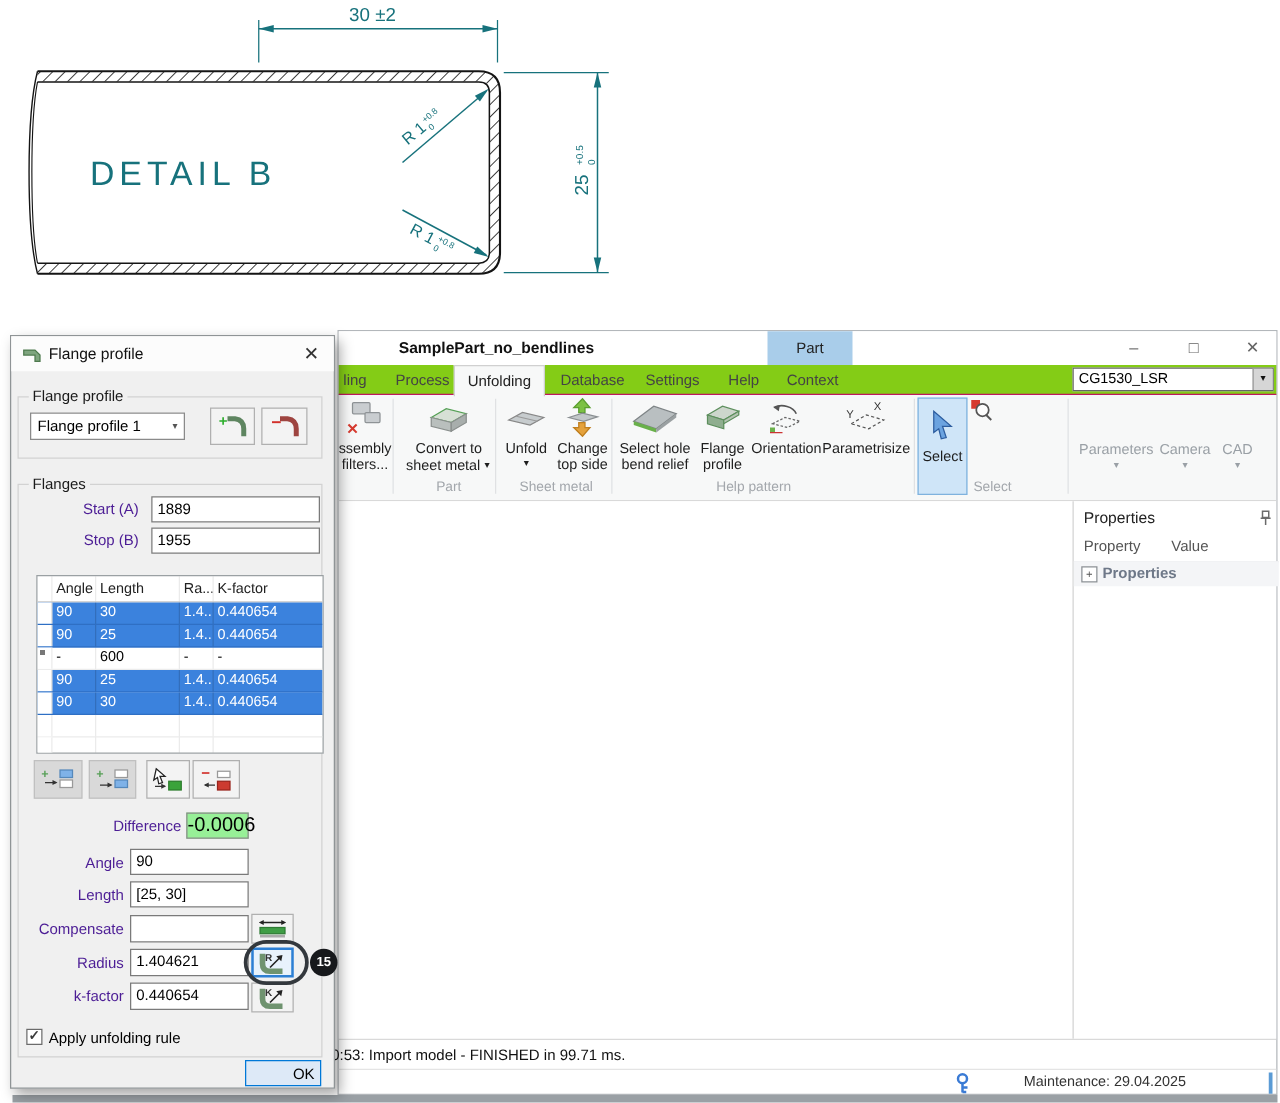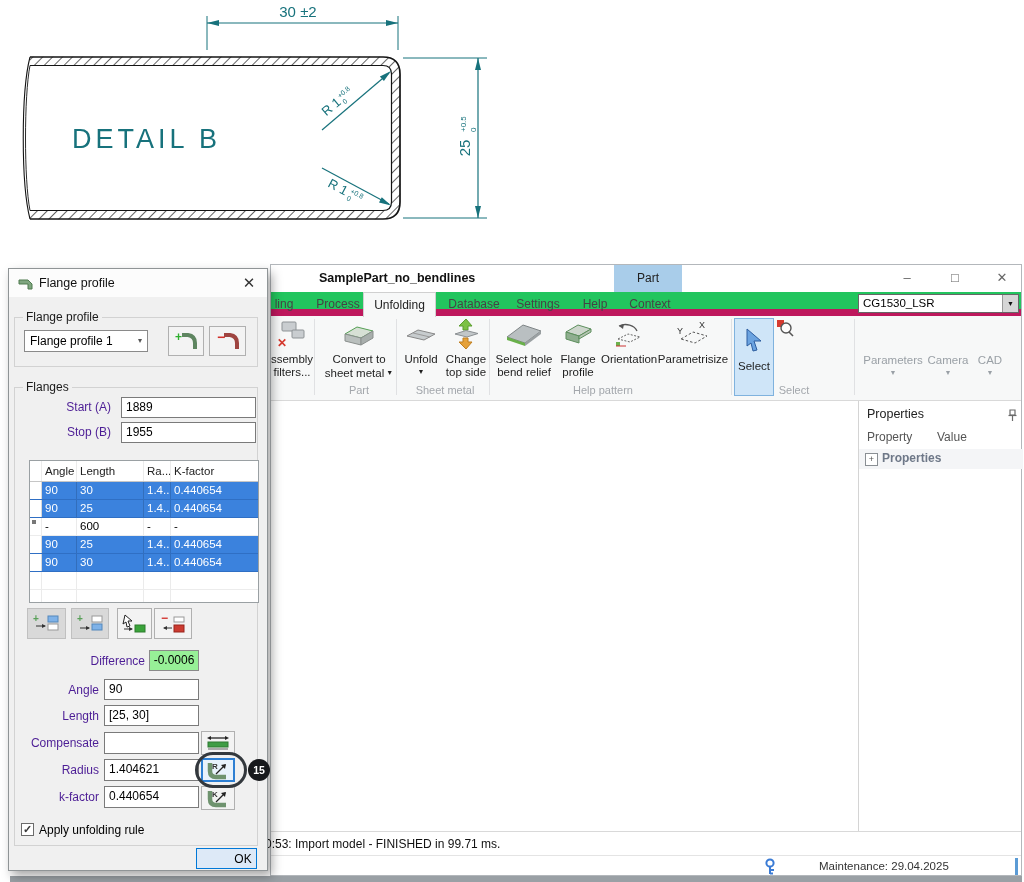--- a/index.html
+++ b/index.html
@@ -8,22 +8,22 @@
   .abs{position:absolute;}
   
   .app{position:absolute;left:270px;top:264px;width:752px;height:612px;
        background:#fff;border:1px solid #b3b7bb;box-sizing:border-box;z-index:2;}
   .titlebar{position:absolute;left:0;top:0;width:100%;height:27px;background:#fff;}
   .doc-title{position:absolute;left:48px;top:6px;font-size:12.5px;font-weight:bold;color:#111;}
   .part-tab{position:absolute;left:343px;top:0;width:68px;height:27px;background:#a9cdea;
             text-align:center;line-height:27px;font-size:12px;color:#222;}
   .winbtn{position:absolute;top:3px;width:22px;height:20px;text-align:center;line-height:20px;
           font-size:13px;color:#666;}
-  .menurow{position:absolute;left:0;top:27px;width:100%;height:24px;background:#22c55e;
-           border-bottom:7px solid #be185d;box-sizing:border-box;}
+  .menurow{position:absolute;left:0;top:27px;width:100%;height:24px;background:#84cc16;
+           border-bottom:1px solid #be185d;box-sizing:border-box;}
   .mtab{position:absolute;top:0;height:24px;line-height:24px;text-align:center;font-size:12px;color:#444;}
   .mtab.active{background:#f7f8f8;border:1px solid #d0d0d0;border-bottom:none;height:25px;color:#222;z-index:3;box-sizing:border-box;}
   .combo{position:absolute;left:587px;top:2px;width:161px;height:19px;background:#fff;
          border:1px solid #666;box-sizing:border-box;font-size:11.5px;line-height:17px;padding-left:4px;}
   .combo .dbtn{position:absolute;right:0;top:0;width:15px;height:17px;background:#d6d6d6;
          text-align:center;font-size:7px;line-height:17px;color:#111;border-left:1px solid #999;}
   
   .ribbon{position:absolute;left:0;top:51px;width:100%;height:85px;background:#f7f8f8;
           border-bottom:1px solid #d9d9d9;box-sizing:border-box;}
   .rsep{position:absolute;top:3px;height:76px;width:1px;background:#e0e1e3;}
@@ -79,21 +79,21 @@
   .ftable{position:absolute;left:20px;top:191px;width:230px;height:143px;background:#fff;
           border:1px solid #9aa0a3;box-sizing:border-box;overflow:hidden;}
   .thead{display:flex;height:20px;line-height:20px;border-bottom:1px solid #c6c6c6;font-size:11.5px;color:#222;}
   .trow{display:flex;height:17px;line-height:16px;font-size:11.5px;color:#000;border-bottom:1px solid #ececec;}
   .trow.sel{background:#3b82dd;color:#fff;border-bottom-color:#2f6fc4;}
   .tcell{flex:none;padding-left:3px;box-sizing:border-box;border-right:1px solid rgba(0,0,0,0.08);overflow:hidden;}
   .trow.sel .tcell{border-right-color:rgba(0,0,0,0.15);}
   .tcell.tsel{background:#fff;padding-left:0;}
   .curmark{width:4px;height:4px;background:#777;margin:2px 0 0 2px;}
   .diff-field{position:absolute;background:#97f097;border:1px solid #8a8a8a;box-sizing:border-box;
-              font-size:12px;line-height:19px;text-align:center;color:#000;}
+              font-size:16px;line-height:19px;text-align:center;color:#000;}
   .cb{position:absolute;width:13px;height:13px;background:#fff;border:1px solid #6b6b6b;box-sizing:border-box;
       font-size:11px;line-height:11px;text-align:center;color:#3a3a3a;font-weight:bold;}
   .cblabel{position:absolute;font-size:12px;color:#000;}
   .okbtn{position:absolute;background:#dde9f7;border:1px solid #0078d7;box-sizing:border-box;
          font-size:12px;text-align:center;color:#000;padding-left:33px;}
   .annot-ellipse{position:absolute;left:186px;top:483px;width:52px;height:36px;border:3.5px solid #33383d;
                  border-radius:18px;box-sizing:border-box;z-index:31;}
   .badge{position:absolute;left:239px;top:490px;width:22px;height:22px;border-radius:50%;background:#17191c;
          color:#fff;font-size:10.5px;font-weight:bold;text-align:center;line-height:22px;z-index:32;}
   svg text{font-family:"Liberation Sans",sans-serif;}

